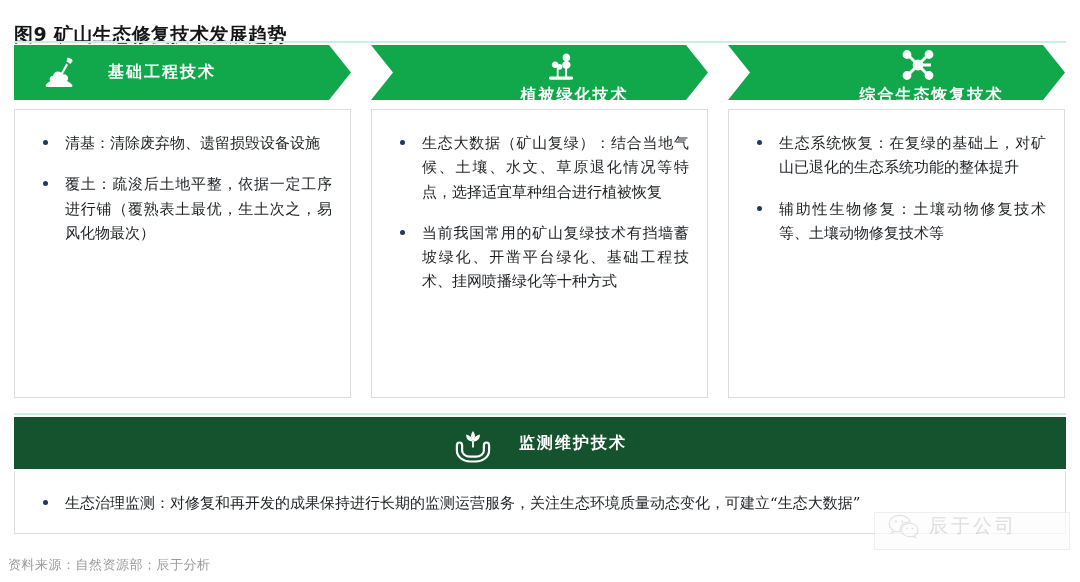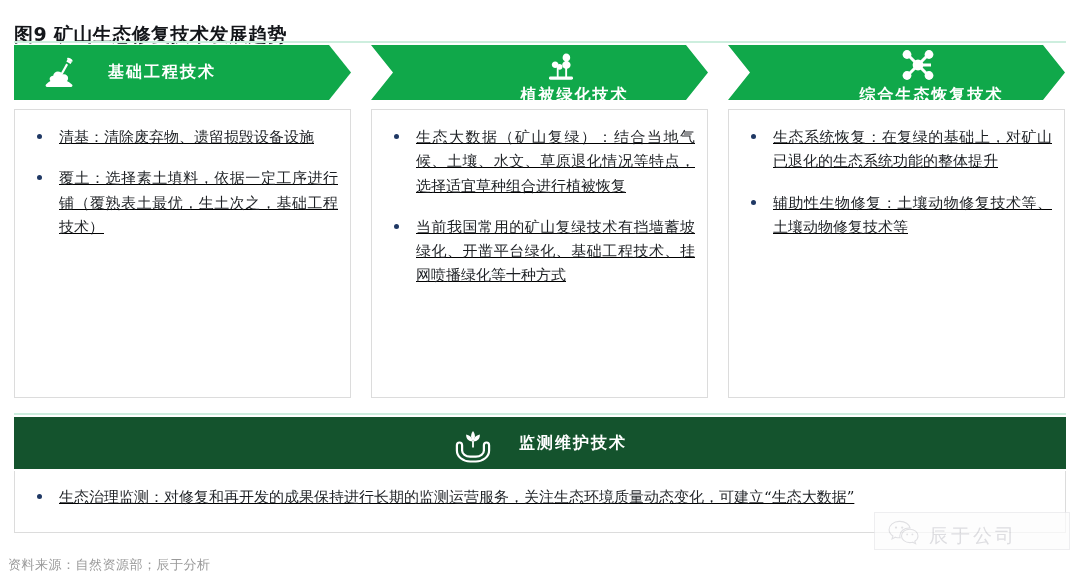--- a/index.html
+++ b/index.html
@@ -97,23 +97,22 @@
     box-sizing: border-box;
     padding: 15px 12px 10px 8px;
     height: 289px;
   }
   .col:nth-child(1) .card-body { height: 289px; }
   .col:nth-child(2) .card-body { height: 289px; }
   .col:nth-child(3) .card-body { height: 289px; }
 
   ul.bullets {
     list-style: none;
-    margin: 0;
+    margin: 6px;
     padding: 0;
-    text-decoration: underline;
   }
   ul.bullets li {
     position: relative;
     padding-left: 36px;
     margin-bottom: 17px;
     font-size: 15px;
     line-height: 1.62;
     color: #1d2024;
     font-family: "DejaVu Serif", "Liberation Serif", serif;
     text-align: justify;
@@ -185,21 +184,21 @@
   #watermark {
     position: absolute;
     left: 874px;
     top: 512px;
     width: 196px;
     height: 38px;
     border: 1px solid #e9e9ec;
     border-radius: 0;
     background: #fdfdfd;
     display: flex;
-    align-items: flex-end;
+    align-items: flex-start;
     padding-left: 12px;
     box-sizing: border-box;
     opacity: 0.75;
   }
   #watermark .wm-icon { flex: 0 0 32px; }
   #watermark .wm-text {
     margin-left: 10px;
     font-size: 19px;
     color: #d3d3d8;
     letter-spacing: 3px;
@@ -223,21 +222,21 @@
           <path d="M30.6 5.6 c1.6 .9 2.3 2.1 1.9 2.8 -.4 .7 -1.8 .6 -3.4 -.3 -1.6 -.9 -2.3 -2.1 -1.9 -2.8 .4 -.7 1.8 -.6 3.4 .3z" fill="#ffffff"></path>
           <path d="M14 29.5 c-2.6 0 -4.4-1.6 -4.4-3.5 0-1.9 1.7-3.3 3.6-3.3 .3-2.4 2.3-4.1 4.7-4.1 2.1 0 3.9 1.2 4.6 3 .5-.2 1-.3 1.6-.3 2.2 0 4 1.7 4 3.9 0 2.3-1.9 4.3-4.4 4.3z" fill="#ffffff"></path>
           <path d="M6 31.5 c3-3.6 7-5.6 12.5-5.6 5.6 0 9.9 2 13.5 5.6 1 1 .4 2.4-1 2.4 H7.2 c-1.5 0-2.1-1.4-1.2-2.4z" fill="#ffffff"></path>
         </svg>
       </span>
       <span class="banner-title">基础工程技术</span>
     </div>
     <div class="card-body">
       <ul class="bullets">
         <li>清基：清除废弃物、遗留损毁设备设施</li>
-        <li>覆土：选择素土填料，依据一定工序进行铺（覆熟表土最优，生土次之，基础工程技术）</li>
+        <li>覆土：疏浚后土地平整，依据一定工序进行铺（覆熟表土最优，生土次之，易风化物最次）</li>
       </ul>
     </div>
   </div>
 
   <div class="col">
     <div class="banner notched">
       <span class="banner-icon">
         <svg width="40" height="40" viewBox="0 0 40 40">
           <path d="M25 8.5 c2.6 0 4.2 1.9 4.2 4.2 0 1.6-1.1 3-2.6 3.6 1.8 .5 3 2 3 3.8 0 2.2-1.9 3.9-4.2 3.9 -2.3 0-4.2-1.7-4.2-3.9 0-1.8 1.2-3.3 3-3.8 -1.5-.6-2.6-2-2.6-3.6 0-2.3 1.8-4.2 3.4-4.2z" fill="#ffffff"></path>
           <rect x="24.2" y="15" width="1.9" height="17" fill="#ffffff"></rect>

